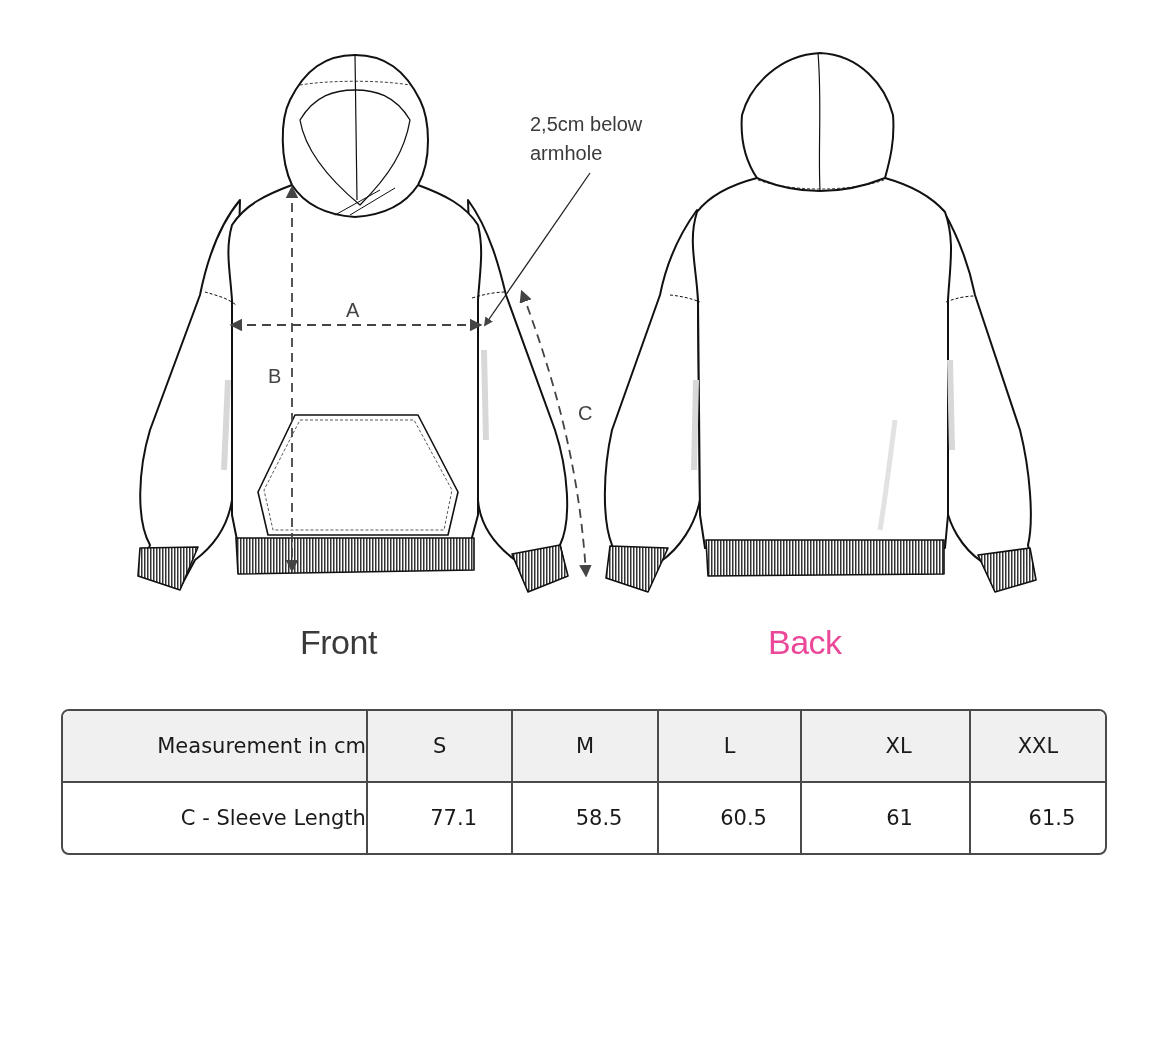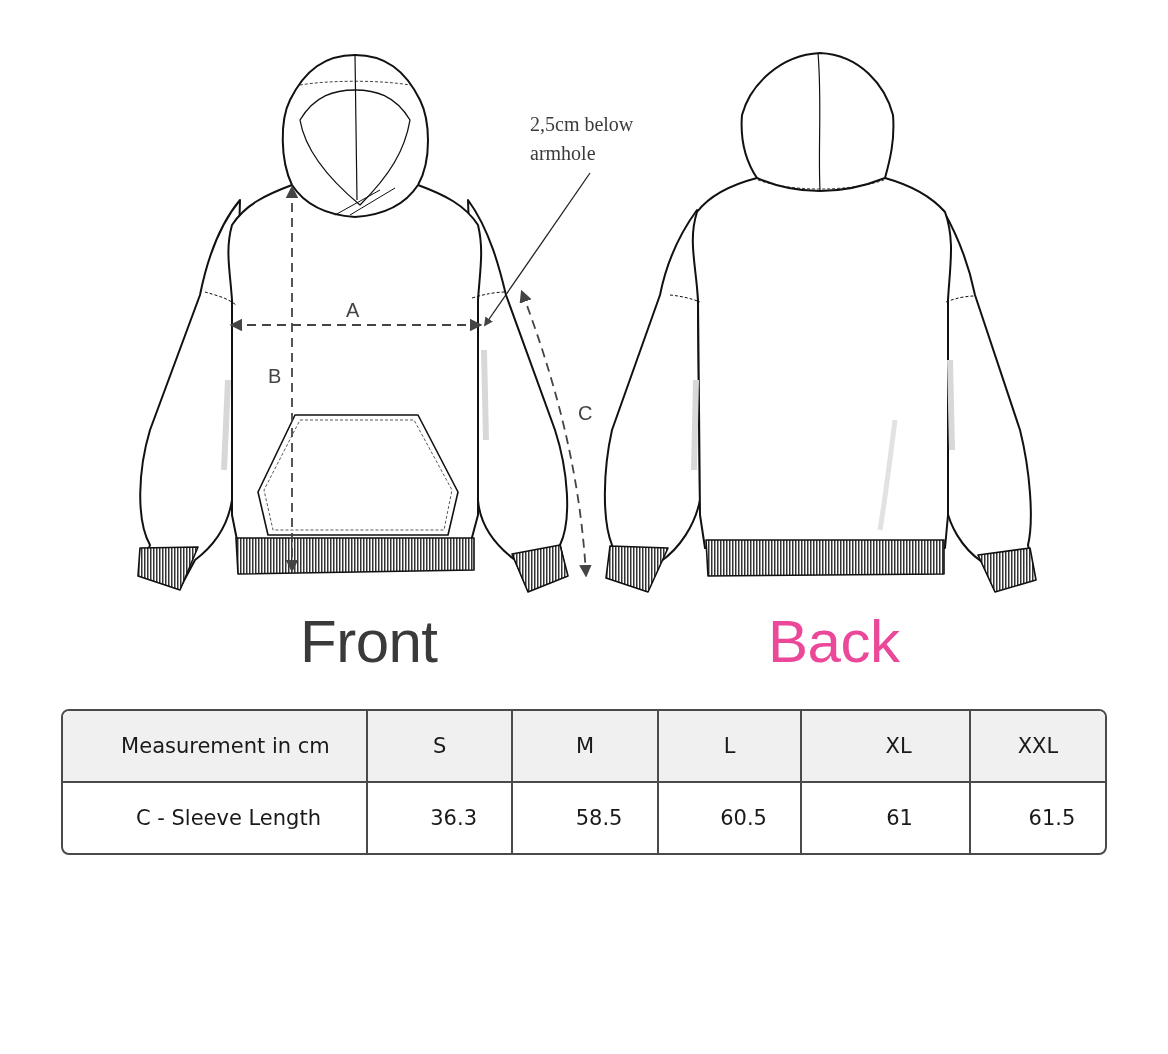--- a/index.html
+++ b/index.html
@@ -1,32 +1,32 @@
 <!DOCTYPE html>
 <html><head>
 <meta charset="utf-8">
 <style>
   html, body { margin: 0; padding: 0; background: #ffffff; }
   body { width: 1168px; height: 1054px; position: relative; overflow: hidden; font-family: "DejaVu Sans", sans-serif; color: #222; }
   .drawing { position: absolute; left: 0; top: 0; width: 1168px; height: 610px; }
-  .view-label { position: absolute; top: 612px; font-family: "Liberation Sans", sans-serif; font-size: 60px; line-height: 60px; letter-spacing: -0.5px; }
+  .view-label { position: absolute; top: 612px; font-family: "Liberation Sans", sans-serif; font-size: 34px; line-height: 60px; letter-spacing: -0.5px; }
   .view-front { left: 300px; color: #3a3a3a; }
   .view-back { left: 768px; color: #ec4899; }
-  .note { position: absolute; left: 530px; top: 110px; font-family: Liberation Serif, serif; font-size: 20px; line-height: 29px; color: #3b3b3b; }
+  .note { position: absolute; left: 530px; top: 110px; font-family: Liberation Sans, sans-serif; font-size: 20px; line-height: 29px; color: #3b3b3b; }
   .dim { position: absolute; font-family: "Liberation Sans", sans-serif; font-size: 20px; color: #444; }
   .dim-a { left: 346px; top: 299px; }
   .dim-b { left: 268px; top: 365px; }
   .dim-c { left: 578px; top: 402px; }
 
   .size-table { position: absolute; left: 61px; top: 709px; width: 1046px; border-collapse: separate; border-spacing: 0; border: 2px solid #4a4a4a; border-radius: 8px; overflow: hidden; font-family: "DejaVu Sans", sans-serif; font-size: 21px; color: #1a1a1a; }
   .size-table th, .size-table td { height: 70px; border-right: 2px solid #4a4a4a; border-bottom: 2px solid #4a4a4a; text-align: center; font-weight: normal; padding: 0; }
   .size-table tr > *:last-child { border-right: none; }
   .size-table tbody tr:last-child td { border-bottom: none; padding-left: 28px; }
   .size-table thead th { background: #f0f0f0; }
-  .size-table .first { text-align: center; padding-left: 22px; width: 284px; }
+  .size-table .first { text-align: right; padding-left: 22px; width: 284px; }
   .size-table .c1 { width: 148px; } .size-table .c2 { width: 148px; } .size-table .c3 { width: 146px; } .size-table .c4 { width: 148px; padding-left: 26px; } .size-table .c5 { width: 138px; margin-top: 35px; }
 </style>
 </head>
 <body>
 
 <svg class="drawing" viewBox="0 0 1168 610" xmlns="http://www.w3.org/2000/svg">
   <defs>
     <pattern id="rib" width="3" height="10" patternUnits="userSpaceOnUse">
       <rect width="3" height="10" fill="#fff"></rect>
       <rect width="1.5" height="10" fill="#333"></rect>
@@ -106,20 +106,20 @@
       <th class="c1">S</th>
       <th class="c2">M</th>
       <th class="c3">L</th>
       <th class="c4">XL</th>
       <th class="c5">XXL</th>
     </tr>
   </thead>
   <tbody>
     <tr>
       <td class="first">C - Sleeve Length</td>
-      <td>36.3</td>
+      <td>77.1</td>
       <td>58.5</td>
       <td>60.5</td>
       <td>61</td>
       <td>61.5</td>
     </tr>
   </tbody>
 </table>
 
 </body></html>

